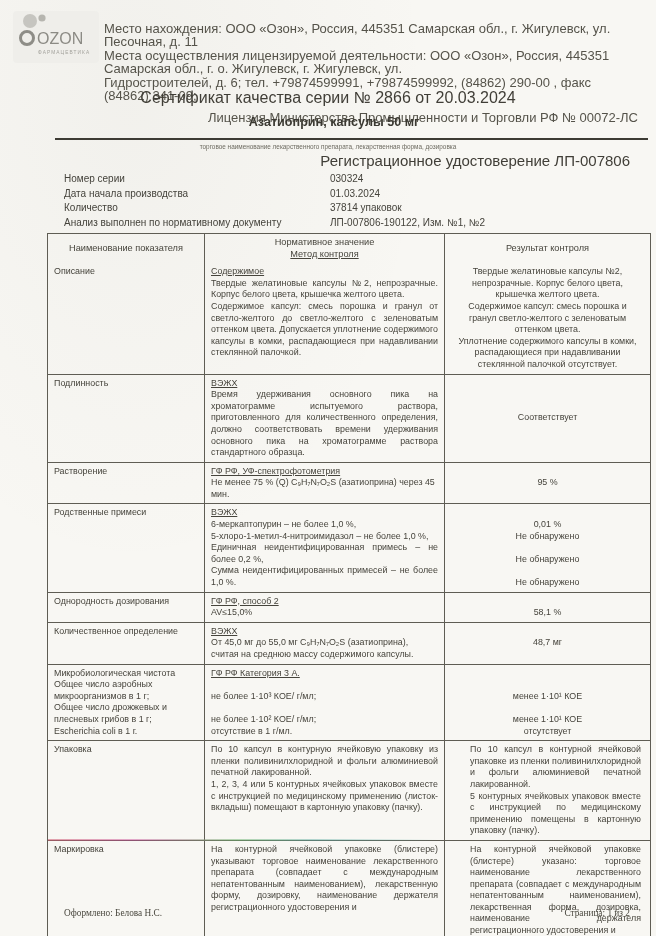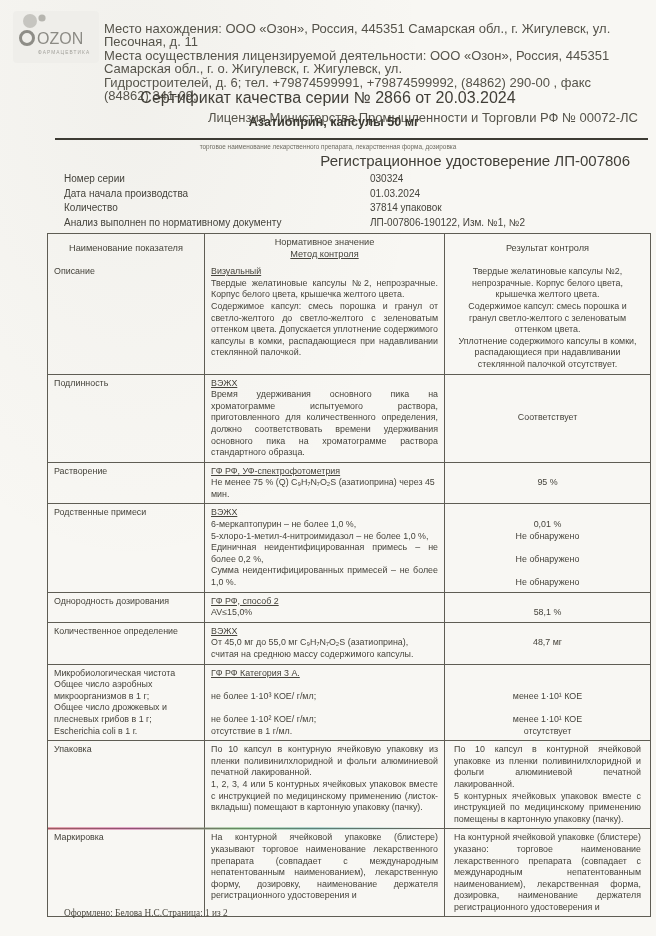--- a/index.html
+++ b/index.html
@@ -21,45 +21,45 @@
   .series-line{position:absolute; top:89px; left:0; width:100%; text-align:center;
                font-size:16px; color:#403e37;}
   .product-title{position:absolute; top:115px; left:0; width:100%; text-align:center;
                  font-size:12.6px; font-weight:bold; color:#3b3932;margin-left:6px;}
   .rule{position:absolute; top:138px; left:55px; width:593px; height:2.4px; background:#3d3b34;}
   .caption{position:absolute; top:143px; left:0; width:100%; text-align:center;
            font-size:6.4px; color:#6d6b61;}
   .reg{position:absolute; top:152px; right:26px; font-size:15px; color:#403e37;}
   
   .info{position:absolute; top:172px; left:64px; width:566px; font-size:10px; line-height:14.6px;}
-  .irow{display:flex;gap:40px;}
+  .irow{display:flex;}
   .ilabel{flex:0 0 266px;}
   .ivalue{flex:1;}
   
   .qc-table{position:absolute; top:233px; left:47px; width:602px;
             border:1px solid #5f5d54; font-size:8.9px; line-height:11.6px; color:#46443c;}
   .trow{display:flex; border-top:1px solid #5f5d54; position:relative;}
   .trow:first-child{border-top:none;}
   .cell{box-sizing:border-box; padding:3px 6px;}
   .c1{flex:0 0 156px;}
   .c2{flex:0 0 240px; border-left:1px solid #5f5d54;}
   .c3{flex:0 0 206px; border-left:1px solid #5f5d54; text-align:center; padding:3px 9px;}
   .thead .cell{text-align:center; padding:3px 4px;}
   .thead{font-size:9.2px;}
   .ln{min-height:11.6px;}
   .u{text-decoration:underline;}
   .j{text-align:justify;}
-  .rj .ln{text-align:justify;}
+  .rj .ln{text-align:justify;margin-left:16px;}
   .mid{display:flex; flex-direction:column; justify-content:center;}
   .trow.artifact::before{content:""; position:absolute; top:-2px; left:0; width:390px; height:2.5px;
      background:linear-gradient(90deg, rgba(205,90,110,.55), rgba(200,70,150,.45) 22%,
                 rgba(110,180,110,.5) 48%, rgba(90,170,160,.45) 68%, rgba(90,170,160,0));}
   
   .footer{position:absolute; top:908px; left:64px; right:26px; display:flex;
-          font-family:"Liberation Serif", serif;
+          justify-content:space-between; font-family:"Liberation Serif", serif;
           font-size:9.3px; color:#4a483f;}
 </style>
 </head>
 <body>
 
 <div class="page">
 
   <div class="logo">
     <svg width="86" height="52" viewBox="0 0 86 52">
       <circle cx="17" cy="10" r="7" fill="#b8b7b1" opacity="0.75"></circle>
@@ -113,21 +113,21 @@
       <div class="cell c3 mid">
         <div class="ln">Результат  контроля</div>
       </div>
     </div>
     <div>
         <div class="trow">
           <div class="cell c1">
             <div class="ln">Описание</div>
           </div>
           <div class="cell c2">
-            <div class="ln u">Визуальный</div>
+            <div class="ln u">Содержимое</div>
             <div class="ln j">Твердые желатиновые капсулы №2, непрозрачные. Корпус белого цвета, крышечка желтого цвета.</div>
             <div class="ln j">Содержимое капсул: смесь порошка и гранул от светло-желтого до светло-желтого с зеленоватым оттенком цвета. Допускается уплотнение содержимого капсулы в комки, распадающиеся при надавливании стеклянной палочкой.</div>
           </div>
           <div class="cell c3">
             <div class="ln">Твердые желатиновые капсулы №2, непрозрачные. Корпус белого цвета, крышечка желтого цвета.</div>
             <div class="ln">Содержимое капсул: смесь порошка и гранул светло-желтого с зеленоватым оттенком цвета.</div>
             <div class="ln">Уплотнение содержимого капсулы в комки, распадающиеся при надавливании стеклянной палочкой отсутствует.</div>
           </div>
         </div>
         <div class="trow">

